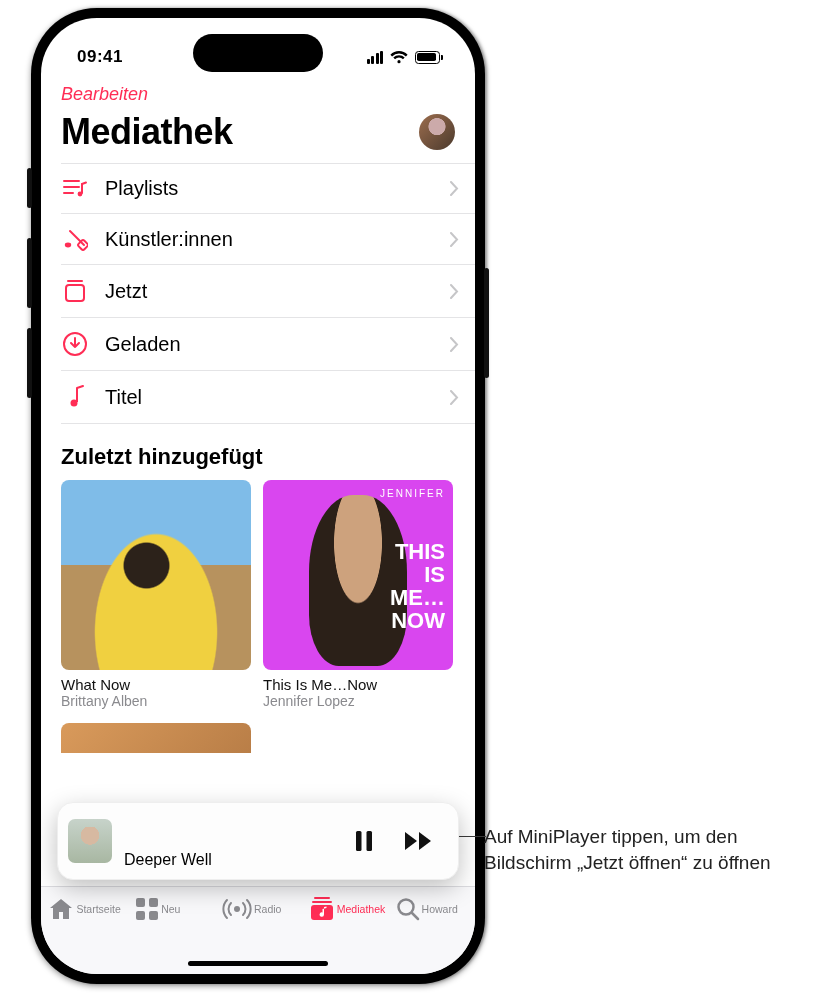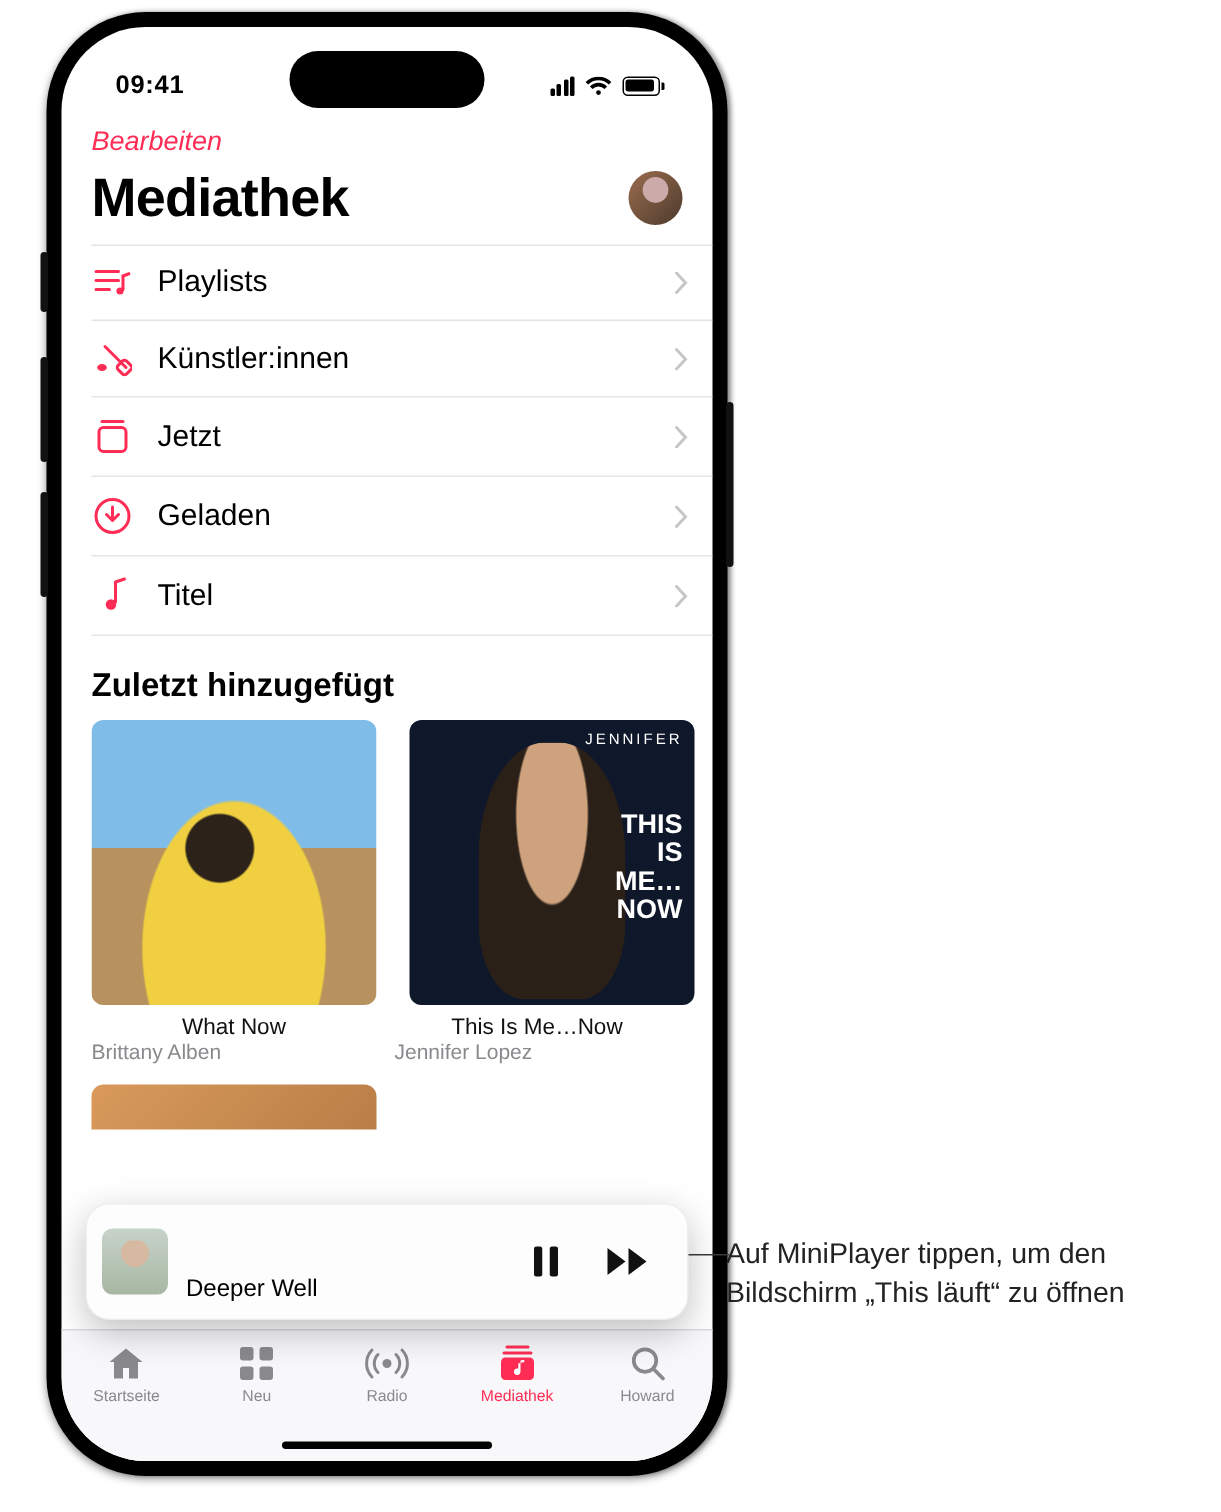--- a/index.html
+++ b/index.html
@@ -74,27 +74,27 @@
 
   .section-title { font-size:22px; font-weight:700; padding:20px 20px 10px 20px; }
   .albums { display:flex; gap:12px; padding:0 20px; }
   .album { width:190px; }
   .cover { width:190px; height:190px; border-radius:8px; background:#ddd; position:relative; overflow:hidden; }
   .cover.c1 { background:
     radial-gradient(circle at 45% 45%, #2c221a 0 15%, transparent 16%),
     radial-gradient(ellipse at 50% 80%, #f0d040 0 45%, transparent 46%),
     linear-gradient(180deg,#7fbce8 0 45%,#b7925e 45% 100%);
   }
-  .cover.c2 { background:#0f172a; position:relative;margin-left:10px; }
+  .cover.c2 { background:#d946ef; position:relative; }
   .cover.c2::before{content:"";position:absolute;left:24%;top:8%;width:52%;height:90%;
     background:radial-gradient(ellipse at 50% 28%, #cda27d 0 34%, transparent 35%),
     linear-gradient(#2b2018,#2b2018);border-radius:45% 45% 30% 30%;}
   .cover.c2 .cover-text{position:absolute;right:8px;top:8px;color:#fff;font-size:10px;letter-spacing:2px;}
-  .cover.c2 .cover-big{position:absolute;right:8px;top:60px;color:#fff;font-weight:800;font-size:18px;line-height:1.05;text-align:right;}
-  .album-title { font-size:15px; margin-top:6px; color:#111; white-space:nowrap; overflow:hidden; text-overflow:ellipsis;text-align:center;}
+  .cover.c2 .cover-big{position:absolute;right:8px;top:60px;color:#fff;font-weight:800;font-size:22px;line-height:1.05;text-align:right;}
+  .album-title { font-size:15px; margin-top:6px; color:#111; white-space:nowrap; overflow:hidden; text-overflow:ellipsis;}
   .album-artist { font-size:14px; color:#8a8a8e; }
   .albums-row2 { display:flex; gap:12px; padding:14px 20px 0 20px; }
   .peek { width:190px; height:30px; border-radius:8px 8px 0 0; }
   .peek.p1 { background:linear-gradient(135deg,#d99a5b,#b97e47); }
   .peek.p2 { background:linear-gradient(90deg,#8cd9e9,#c9e6cc,#f2e2a8);
     display:flex; align-items:center; padding-left:10px; font-weight:800; font-size:20px; color:#1b1b1b;}
   .miniplayer {
     position:absolute; left:16px; right:16px; bottom:94px;
     background:#fdfdfd; border:0.5px solid #eee; border-radius:16px;
     box-shadow:0 8px 24px rgba(0,0,0,0.25);
@@ -108,21 +108,21 @@
   .mini-btn { background:none;border:none;padding:6px;margin-left:6px;color:#111; }
   .mini-btn svg{display:block;}
 
   .tabbar {
     position:absolute; left:0; right:0; bottom:0; height:88px;
     background:rgba(248,248,250,0.94);
     border-top:0.5px solid #dcdce0;
     display:flex; justify-content:space-around; align-items:flex-start;
     padding-top:8px; z-index:20;
   }
-  .tab { display:flex; flex-direction:column; align-items:center; gap:2px; width:72px; }
+  .tab { display:flex; flex-direction:row; align-items:center; gap:2px; width:72px; }
   .tab .ticon { height:28px; display:flex; align-items:center; color:#8a8a8e; }
   .tab .ticon svg { display:block; }
   .tab .tlabel { font-size:10.5px; color:#8a8a8e; }
   .tab.active .ticon { color:#ff2d55; }
   .tab.active .tlabel { color:#ff2d55; }
   .home-indicator { position:absolute; bottom:8px; left:50%; transform:translateX(-50%);
     width:140px; height:5px; background:#000; border-radius:3px; z-index:40;}
 
   .callout { position:absolute; left:484px; top:824px; width:310px; }
   .callout-text { font-size:19px; line-height:1.35; color:#222; }
@@ -342,15 +342,15 @@
           <span class="tlabel">Howard</span>
         </div>
       </div>
 
       <div class="home-indicator"></div>
     </div>
   </div>
 
   <div class="leader"></div>
   <div class="callout">
-    <div class="callout-text">Auf MiniPlayer tippen, um den Bildschirm „This läuft“ zu öffnen</div>
+    <div class="callout-text">Auf MiniPlayer tippen, um den Bildschirm „Jetzt öffnen“ zu öffnen</div>
   </div>
 </div>
 
 </body></html>

